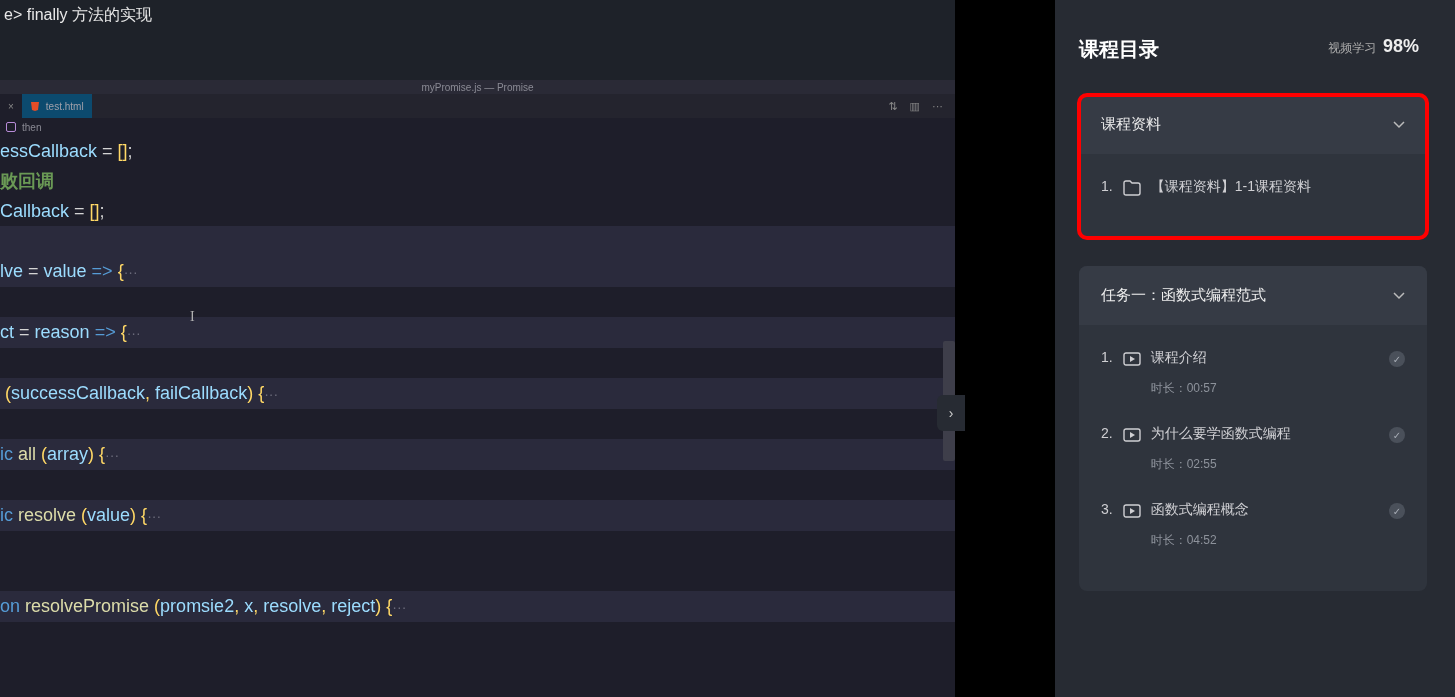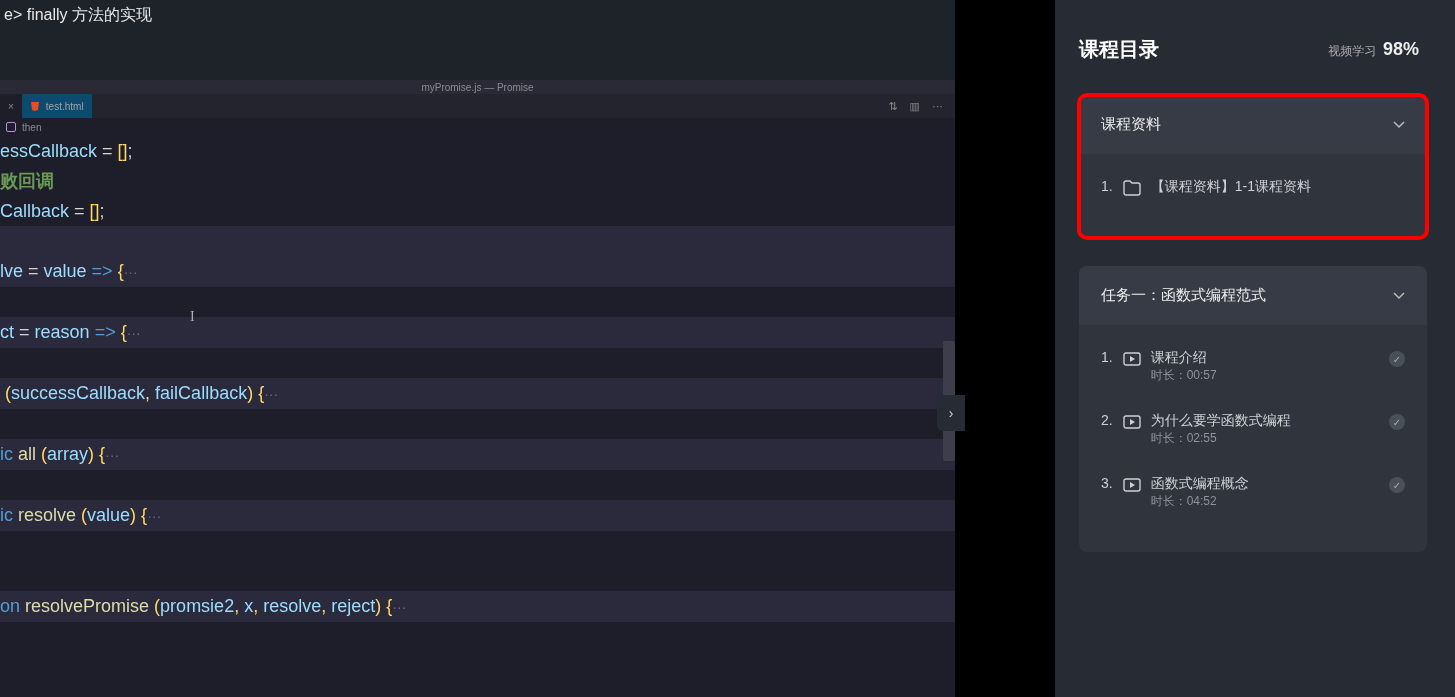--- a/index.html
+++ b/index.html
@@ -26,34 +26,34 @@
   .tok-kw { color:#569cd6; }
   .tok-punc { color:#ffd866; }
   .tok-fn { color:#dcdcaa; }
   .tok-comment { color:#6a9955;font-weight:bold; }
   .fold { color:#6a6a7a; font-size:14px; }
   .cursor-i { position:absolute; left:190px; top:166px; font-size:14px; color:#b0b0b0; font-family:serif;}
   .scroll-thumb { position:absolute; right:0; top:205px; width:12px; height:120px; background:#3e3e4a; border-radius:2px; }
   .right-black { width:100px; height:697px; background:#000; position:relative; }
   .chev-tab { position:absolute; left:-18px; top:395px; width:28px; height:36px; background:#272b33; border-radius:6px 0 0 6px; display:flex; align-items:center; justify-content:center; color:#cfcfcf; font-size:14px; }
   .sidebar { flex:1; height:697px; background:#272b33; display:flex; flex-direction:column; padding:0 0 0 0; }
-  .sb-head { display:flex; align-items:center; justify-content:space-between; padding:36px 36px 8px 24px; }
+  .sb-head { display:flex; align-items:flex-start; justify-content:space-between; padding:36px 36px 8px 24px; }
   .sb-title { font-size:20px; color:#fff; font-weight:600; }
   .sb-prog { font-size:12px; color:#aaa; }
   .sb-prog .pct { font-size:18px; color:#eee;font-weight:bold;}
   .sb-body { flex:1; overflow:hidden; padding:24px 28px 0 24px; display:flex; flex-direction:column; gap:28px; }
   .section { background:#2f343d; border-radius:8px; overflow:hidden; }
   .section.highlight { outline:4px solid #ff0000; outline-offset:-2px; }
   .sec-head { display:flex; align-items:center; justify-content:space-between; padding:20px 22px; background:#363b45; font-size:15px; color:#eee; cursor:pointer; }
   .chev-down { font-size:12px; color:#bbb; }
   .sec-body { padding:10px 0 28px 0; }
   .sec-item { display:flex; align-items:flex-start; padding:14px 22px; gap:10px; font-size:14px; color:#cfcfd3; cursor:pointer; position:relative; }
   .sec-item .num { color:#cfcfd3; }
   .sec-item .ic { width:18px; height:16px; display:flex; align-items:center; justify-content:center; flex-shrink:0; margin-top:2px;}
-  .sec-item .meta { font-size:12px; color:#8d929b; margin-top:0;}
+  .sec-item .meta { font-size:12px; color:#8d929b; margin-top:13px;}
   .sec-item .text-col { display:flex; flex-direction:column; }
   .check { position:absolute; right:22px; top:16px; width:16px; height:16px; border-radius:50%; background:#4a505a; display:flex; align-items:center; justify-content:center; color:#a8adb6; font-size:10px;}
   svg { display:block; }
 </style>
 </head>
 <body>
 
 <div class="left-pane">
   <div class="page-title-bar">
     <span>e&gt;</span>&nbsp;

